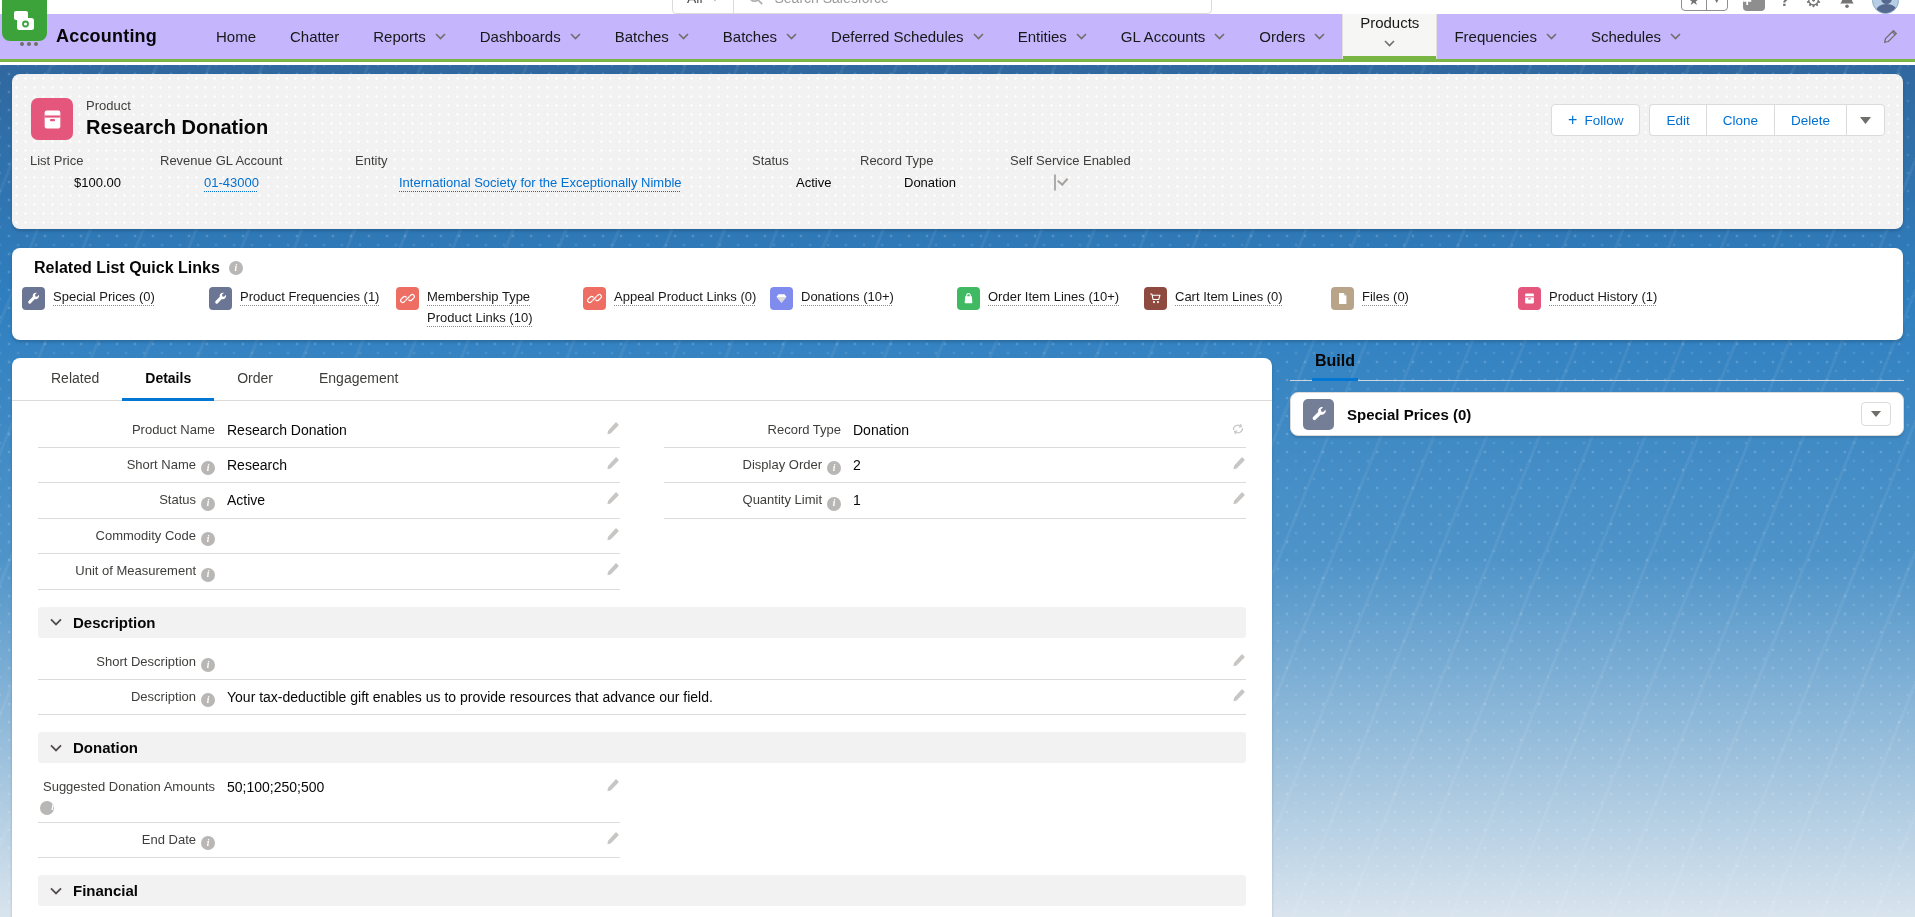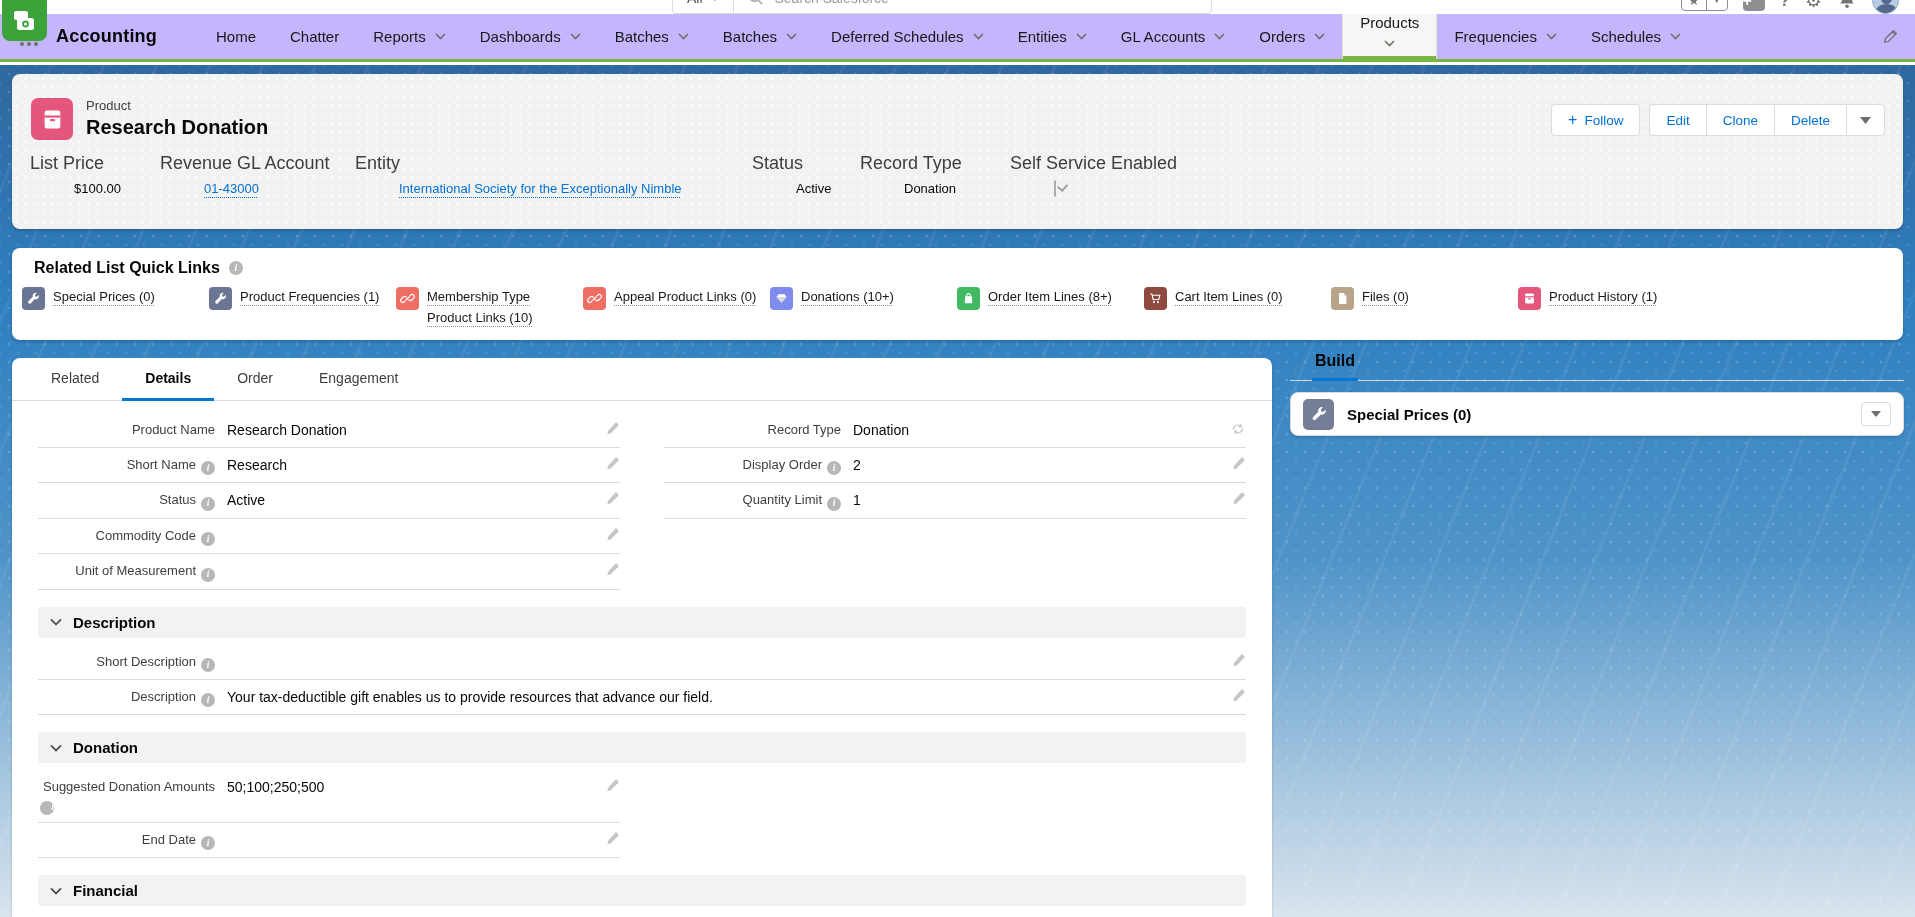--- a/index.html
+++ b/index.html
@@ -65,21 +65,21 @@
   .btn{height:32px;background:#fff;border:1px solid #dddbda;border-radius:4px;color:#0070d2;
     font-size:13.5px;font-family:inherit;padding:0 16px;display:flex;align-items:center;gap:7px;cursor:pointer;}
   .btn .plus{font-size:16px;line-height:1;}
   .btn-group{display:flex;border-radius:16px;}
   .btn-group .btn{border-radius:0;border-right-width:0;}
   .btn-group .btn:first-child{border-radius:4px 0 0 4px;}
   .btn-group .btn.menu{border-radius:0 4px 4px 0;border-right-width:1px;padding:0 13px;}
   .btn-group .btn.menu svg{display:block;}
   .hc-fields{position:relative;height:60px;margin-top:13px;}
   .hfield{position:absolute;top:0;}
-  .hlabel{font-size:18px;color:#3e3e3c;margin-bottom:7px;white-space:nowrap;}
+  .hlabel{font-size:13px;color:#3e3e3c;margin-bottom:7px;white-space:nowrap;}
   .hvalue{font-size:13px;color:#080707;white-space:nowrap;margin-left:44px;}
   .hvalue a{color:#0070d2;text-decoration:underline dotted 1px;text-underline-offset:4px;cursor:pointer;}
 
   .cbox{width:15px;height:15px;border:1px solid #aeaba9;border-radius:2px;background:#fff;position:relative;margin-top:1px;}
   .cbox.checked:after{content:"";position:absolute;left:3px;top:2px;width:7px;height:4.5px;
     border-left:2px solid #a5a29f;border-bottom:2px solid #a5a29f;transform:rotate(-48deg);}
 
   
   .qcard{left:12px;top:183px;width:1891px;height:92px;}
   .q-title{display:flex;align-items:center;gap:9px;margin:11px 0 10px 22px;font-size:16px;font-weight:700;color:#080707;}
@@ -404,21 +404,21 @@
             </span>
             <span class="qlabel">Donations (10+)</span>
           </div>
           <div class="qlink">
             <span class="qicon" style="background:#3fba63">
               <svg width="15" height="15" viewBox="0 0 20 20" style="display:block">
                 <path fill="#fff" d="M5.6 7h8.8l.7 7.9c.1.8-.5 1.5-1.3 1.5H6.2c-.8 0-1.4-.7-1.3-1.5z"></path>
                 <path fill="none" stroke="#fff" stroke-width="1.4" d="M7.6 8.4V5.9a2.4 2.4 0 0 1 4.8 0v2.5"></path>
               </svg>
             </span>
-            <span class="qlabel">Order Item Lines (8+)</span>
+            <span class="qlabel">Order Item Lines (10+)</span>
           </div>
           <div class="qlink">
             <span class="qicon" style="background:#8e4a3f">
               <svg width="15" height="15" viewBox="0 0 20 20" style="display:block">
                 <path fill="none" stroke="#fff" stroke-width="1.5" stroke-linejoin="round" d="M3 4h2.2l1.6 7.4h7.4l1.7-5.7H5.9"></path>
                 <circle cx="8" cy="14.8" r="1.4" fill="#fff"></circle>
                 <circle cx="13.3" cy="14.8" r="1.4" fill="#fff"></circle>
               </svg>
             </span>
             <span class="qlabel">Cart Item Lines (0)</span>

